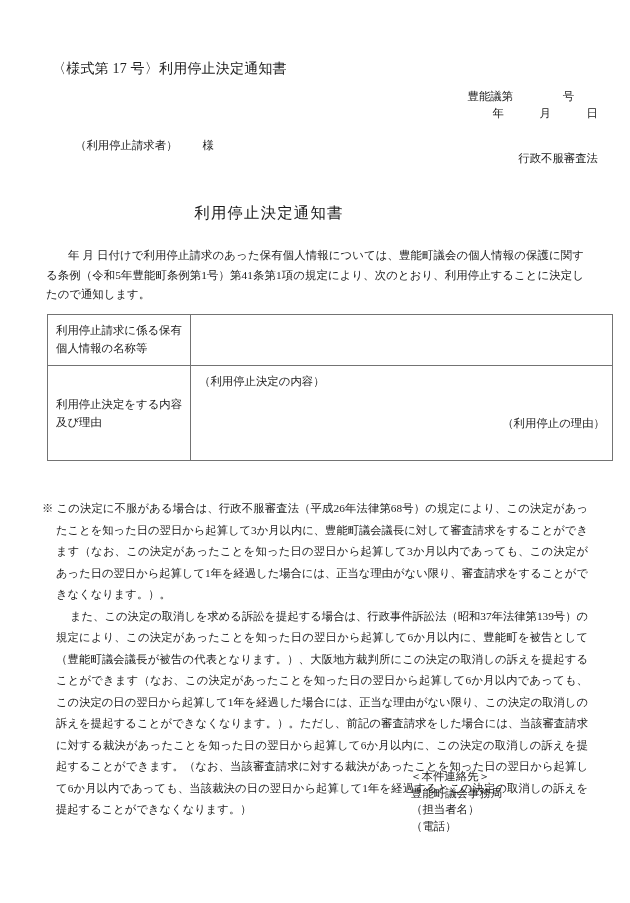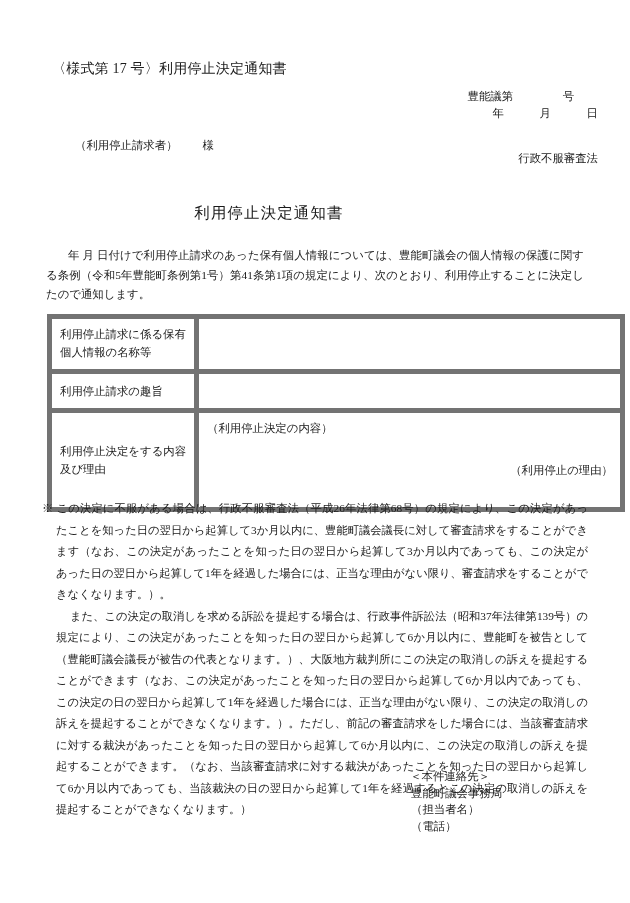--- a/index.html
+++ b/index.html
@@ -99,21 +99,21 @@
   
   .tbl {
     position: absolute;
     left: 47px;
     top: 314px;
     width: 535px;
     border-collapse: collapse;
     table-layout: fixed;
   }
   .tbl td {
-    border: 5px solid #737373;
+    border: 1px solid #737373;
     font-size: 11.4px;
     line-height: 18px;
     padding: 6px 7px 6px 8px;
     vertical-align: top;
   }
   .tbl td.label {
     width: 127px;
   }
   .tbl td.label.mid {
     vertical-align: middle;
@@ -198,24 +198,20 @@
   <div class="intro">
     <span class="indent"></span><span>年 月 日付けで利用停止請求のあった保有個人情報については、豊能町議会の個人情報の保護に関する条例（令和5年豊能町条例第1号）第41条第1項の規定により、次のとおり、利用停止することに決定したので通知します。</span>
   </div>
 
   <table class="tbl">
     <tbody>
       <tr class="r1">
         <td class="label">利用停止請求に係る保有個人情報の名称等</td>
         <td class="value"></td>
       </tr>
-      <tr class="r2">
-        <td class="label">利用停止請求の趣旨</td>
-        <td class="value"></td>
-      </tr>
       <tr class="r3">
         <td class="label mid">利用停止決定をする内容及び理由</td>
         <td class="value">
           <span class="cell-line">（利用停止決定の内容）</span>
           <span class="cell-line spaced">（利用停止の理由）</span>
         </td>
       </tr>
     </tbody>
   </table>
 

